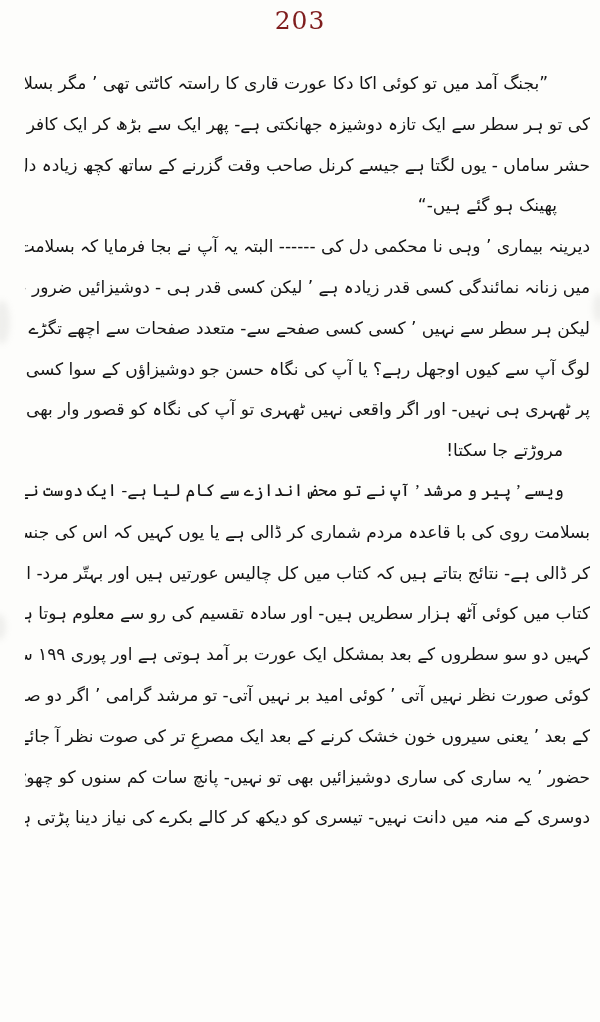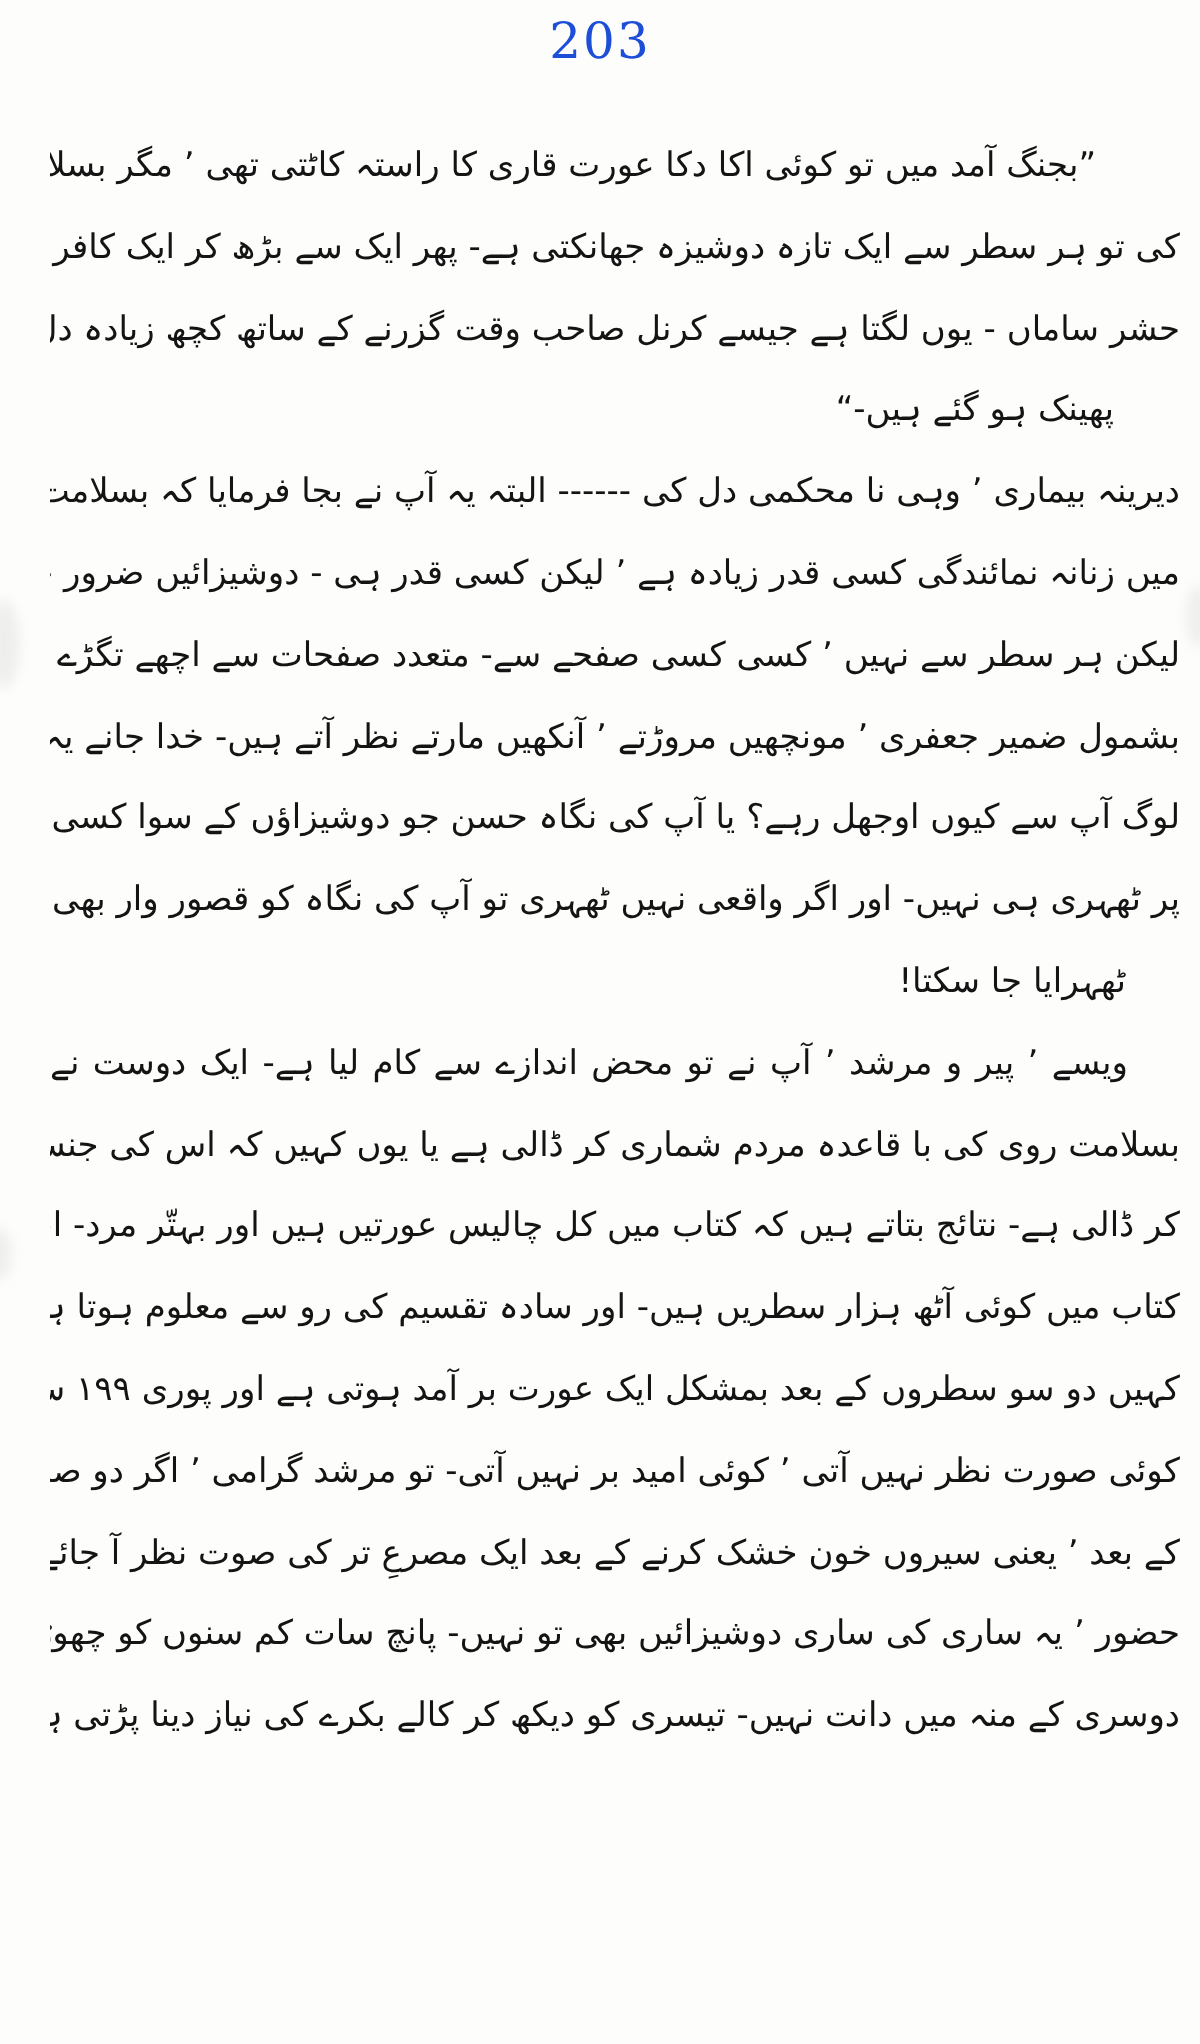--- a/index.html
+++ b/index.html
@@ -16,42 +16,42 @@
     color:#141414;
     overflow:hidden;
   }
   .pageno{
     position:absolute;
     top:6px;left:0;right:0;
     text-align:center;
     font-family:"DejaVu Serif",serif;
     font-size:25px;
     letter-spacing:1px;
-    color:#1d4ed8;
+    color:#7f1d1d;
   }
   .body-text{
     position:absolute;
     top:63px;right:10px;left:25px;
     direction:rtl;
   }
   .para{margin:0;padding:0;}
   .line{
     height:40.8px;
     line-height:40.8px;
     font-size:17px;
     text-align:justify;
     text-align-last:justify;
     overflow:hidden;
     white-space:nowrap;
     color:#141414;
   }
   
   .open-lg{padding-right:42px;}
   .open-sm{padding-right:14px;}
-  .open-md{padding-right:26px;}
+  .open-md{padding-right:26px;font-family:Liberation Serif, serif;}
   
   .short{
     text-align:center;
     text-align-last:right;
   }
   .short.i33{padding-right:33px;}
   .short.i27{padding-right:27px;}
   
   .smudge{
     position:absolute;
@@ -81,24 +81,23 @@
       <div class="line open-lg">”بجنگ آمد میں تو کوئی اکا دکا عورت قاری کا راستہ کاٹتی تھی ’ مگر بسلامت روی</div>
       <div class="line">کی تو ہر سطر سے ایک تازہ دوشیزہ جھانکتی ہے- پھر ایک سے بڑھ کر ایک کافر ادا اور</div>
       <div class="line">حشر ساماں - یوں لگتا ہے جیسے کرنل صاحب وقت گزرنے کے ساتھ کچھ زیادہ دل</div>
       <div class="line short i33">پھینک ہو گئے ہیں-“</div>
     </div>
 
     <div class="para">
       <div class="line">دیرینہ بیماری ’ وہی نا محکمی دل کی ------ البتہ یہ آپ نے بجا فرمایا کہ بسلامت روی</div>
       <div class="line">میں زنانہ نمائندگی کسی قدر زیادہ ہے ’ لیکن کسی قدر ہی - دوشیزائیں ضرور جھانکتی ہیں ’</div>
       <div class="line">لیکن ہر سطر سے نہیں ’ کسی کسی صفحے سے- متعدد صفحات سے اچھے تگڑے تنومند مرد ’</div>
-      <div class="line">بشمول ضمیر جعفری ’ مونچھیں مروڑتے ’ آنکھیں مارتے نظر آتے ہیں- خدا جانے یہ</div>
       <div class="line">لوگ آپ سے کیوں اوجھل رہے؟ یا آپ کی نگاہ حسن جو دوشیزاؤں کے سوا کسی اور</div>
       <div class="line">پر ٹھہری ہی نہیں- اور اگر واقعی نہیں ٹھہری تو آپ کی نگاہ کو قصور وار بھی نہیں</div>
-      <div class="line short i27">ٹھہرایا جا سکتا!</div>
+      <div class="line short i27">مروڑتے جا سکتا!</div>
     </div>
 
     <div class="para">
       <div class="line open-md">ویسے ’ پیر و مرشد ’ آپ نے تو محض اندازے سے کام لیا ہے- ایک دوست نے</div>
       <div class="line">بسلامت روی کی با قاعدہ مردم شماری کر ڈالی ہے یا یوں کہیں کہ اس کی جنس وار گنتی</div>
       <div class="line">کر ڈالی ہے- نتائج بتاتے ہیں کہ کتاب میں کل چالیس عورتیں ہیں اور بہتّر مرد- اب</div>
       <div class="line">کتاب میں کوئی آٹھ ہزار سطریں ہیں- اور سادہ تقسیم کی رو سے معلوم ہوتا ہے کہ</div>
       <div class="line">کہیں دو سو سطروں کے بعد بمشکل ایک عورت بر آمد ہوتی ہے اور پوری ۱۹۹ سطور میں</div>
       <div class="line">کوئی صورت نظر نہیں آتی ’ کوئی امید بر نہیں آتی- تو مرشد گرامی ’ اگر دو صد سطور</div>
       <div class="line">کے بعد ’ یعنی سیروں خون خشک کرنے کے بعد ایک مصرعِ تر کی صوت نظر آ جائے تو</div>

